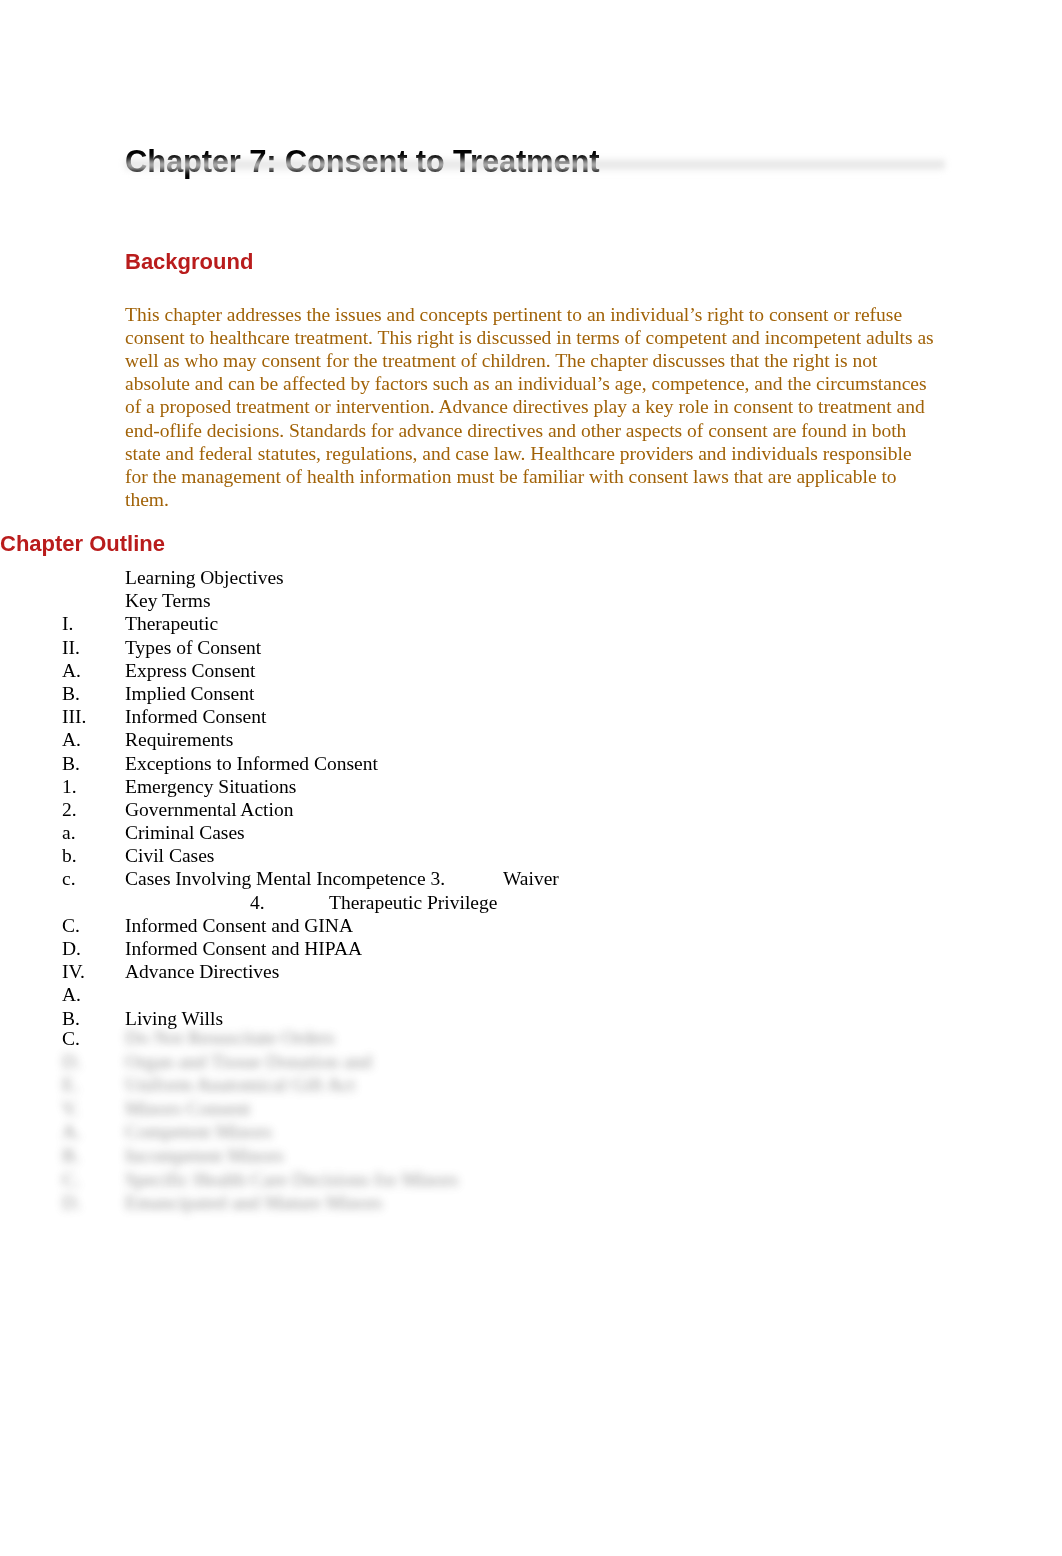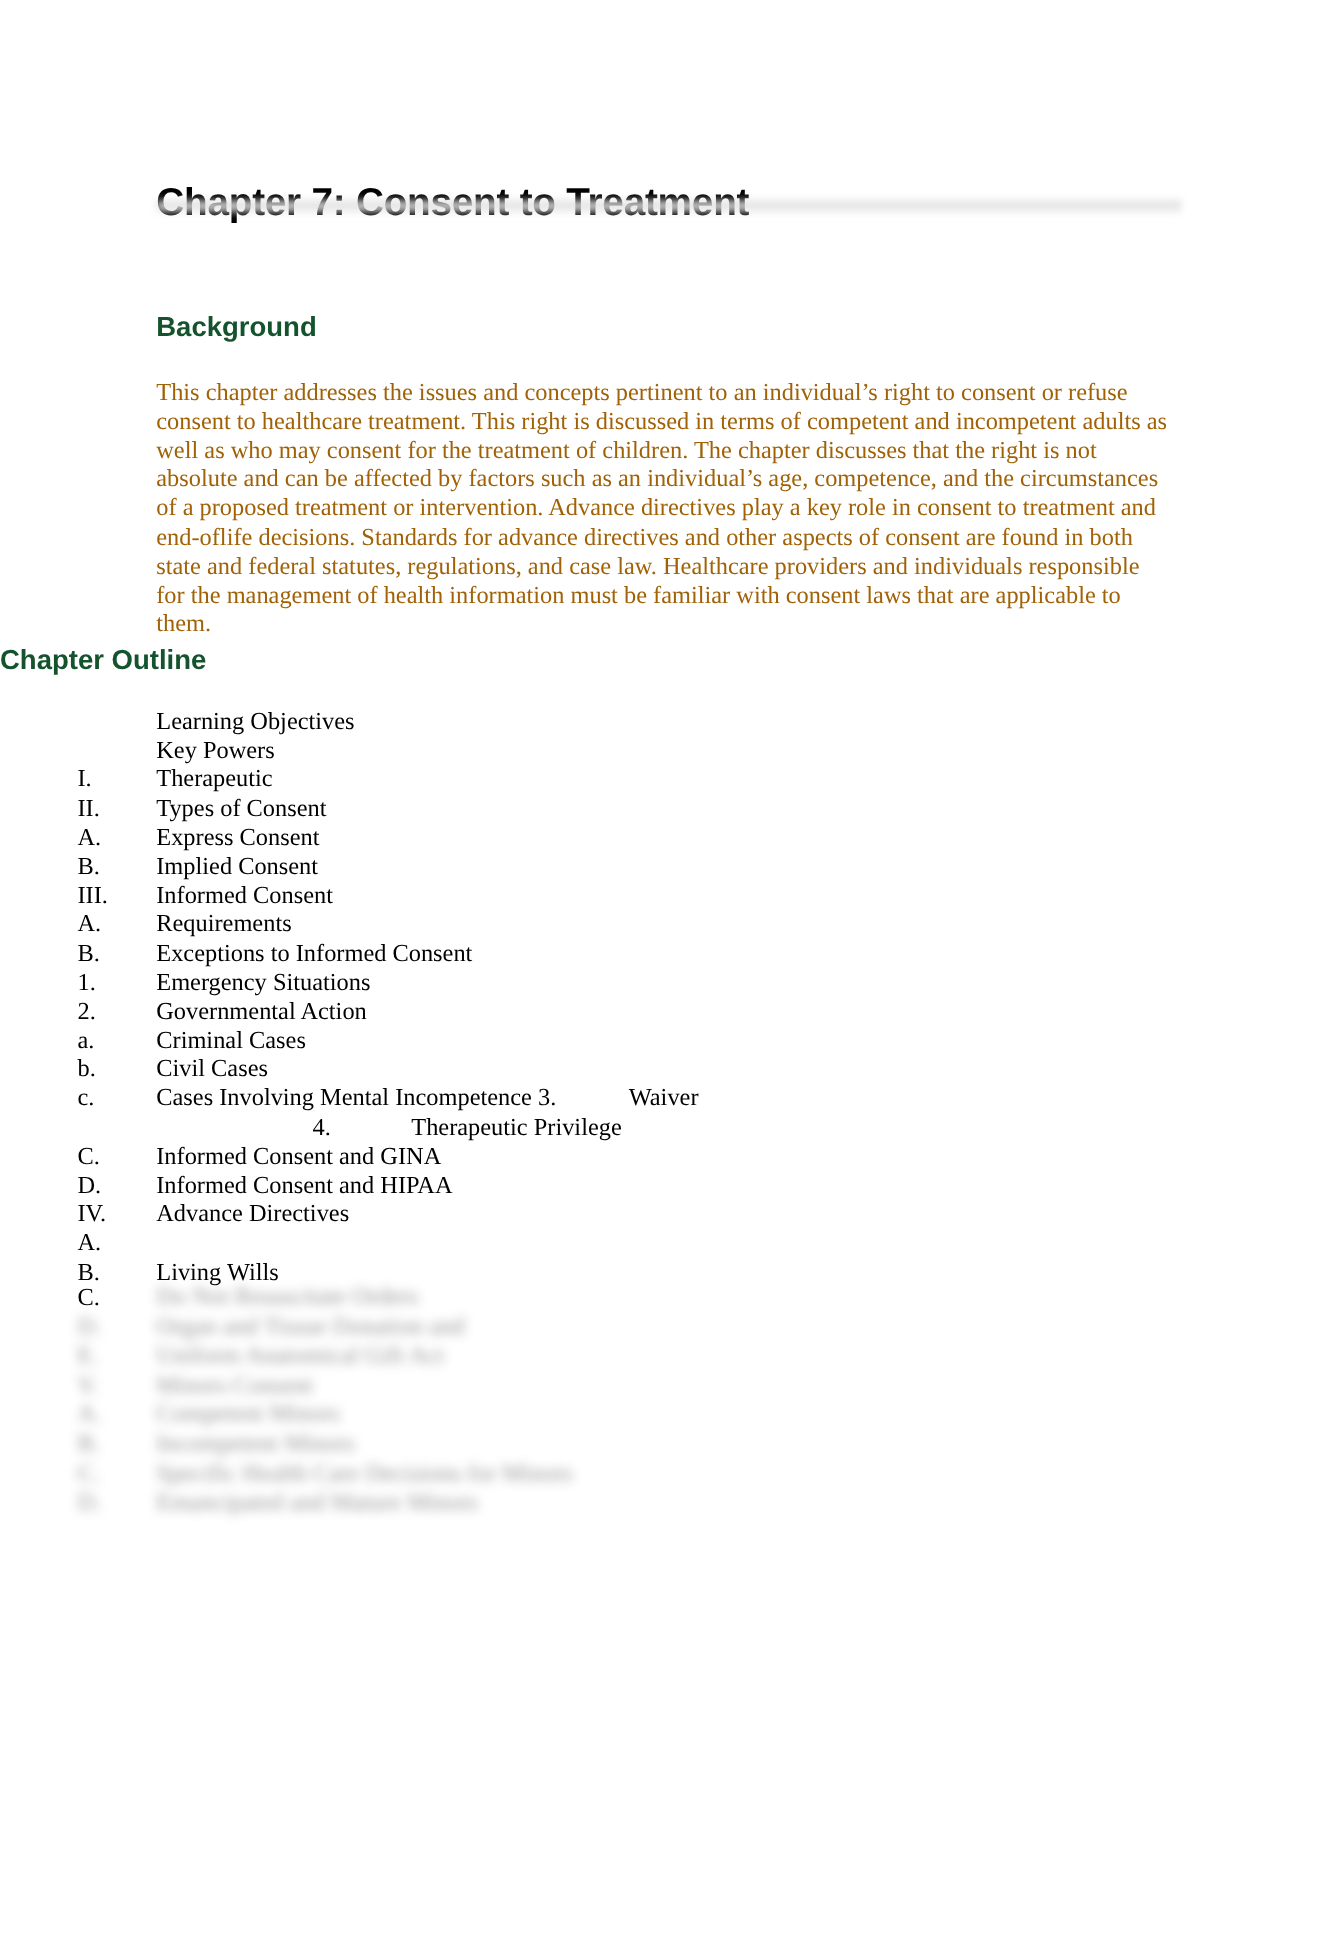--- a/index.html
+++ b/index.html
@@ -53,25 +53,25 @@
   }
 
   
   .section-heading {
     position: absolute;
     left: 125px;
     font-family: "Liberation Sans", "DejaVu Sans", sans-serif;
     font-weight: bold;
     font-size: 22px;
     line-height: 26px;
-    color: #14532d;
+    color: #b91c1c;
     white-space: nowrap;
   }
   .section-heading.bg     { top: 231px; }
-  .section-heading.outline{ top: 497px; }
+  .section-heading.outline{ top: 513px; }
 
   
   .body-par {
     position: absolute;
     left: 125px;
     top: 283px;
     width: 812px;
     font-family: "Liberation Serif", "DejaVu Serif", serif;
     font-size: 19.5px;
     line-height: 23.2px;
@@ -160,21 +160,21 @@
 
   <h2 class="section-heading outline">Chapter Outline</h2>
 
   <div class="outline">
       <div class="outline-row">
         <span class="marker"></span>
         <span class="label">Learning Objectives</span>
       </div>
       <div class="outline-row">
         <span class="marker"></span>
-        <span class="label">Key Powers</span>
+        <span class="label">Key Terms</span>
       </div>
       <div class="outline-row">
         <span class="marker">I.</span>
         <span class="label">Therapeutic</span>
       </div>
       <div class="outline-row">
         <span class="marker">II.</span>
         <span class="label">Types of Consent</span>
       </div>
       <div class="outline-row">

